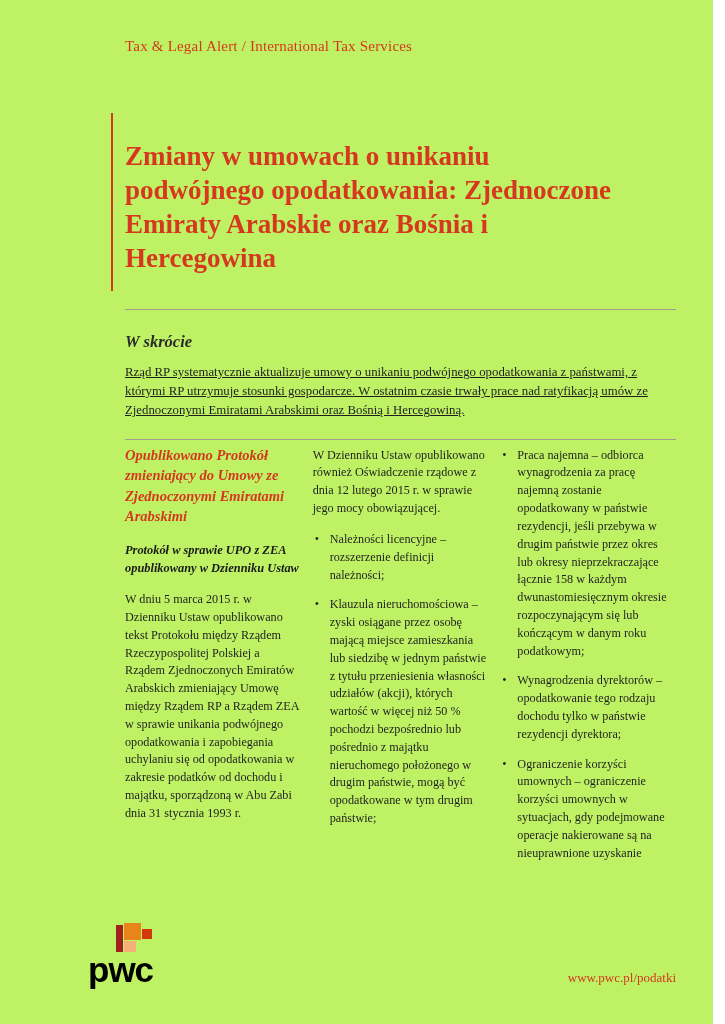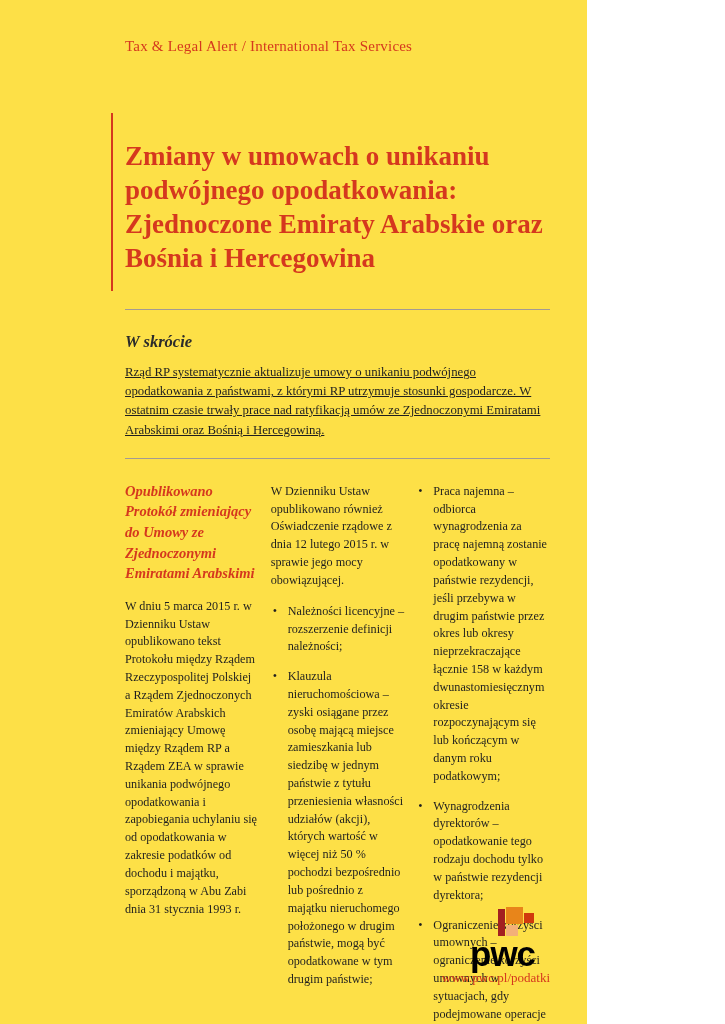--- a/index.html
+++ b/index.html
@@ -5,22 +5,22 @@
   :root{
     --accent:#d5381e;
     --ink:#1f1f1f;
     --rule:#a39a93;
   }
   *{margin:0;padding:0;box-sizing:border-box;}
   html,body{background:#ffffff;}
   body{font-family:"Liberation Serif","DejaVu Serif",serif;color:var(--ink);}
   .page{
     position:relative;
-    width:587px;height:1024px;
-    background:#fde047;
+    width:713px;height:1024px;
+    background:#bef264;
     overflow:hidden;
     padding:38px 37px 0 125px;
   }
   
   .eyebrow{
     color:var(--accent);
     font-size:15px;
     letter-spacing:.2px;
   }
   
@@ -57,21 +57,21 @@
   }
   .summary-body{
     margin-top:11px;
     font-size:12.8px;
     line-height:1.5;
     max-width:563px;
     text-decoration:underline;
   }
   
   .columns{
-    margin-top:22px;
+    margin-top:5px;
     display:flex;
     gap:12px;
   }
   .col{flex:1 1 0;min-width:0;font-size:12.2px;line-height:1.46;}
   .col-heading{
     color:var(--accent);
     font-style:italic;
     font-weight:bold;
     font-size:14.5px;
     line-height:1.42;
@@ -102,22 +102,22 @@
     left:2px;
     top:0;
   }
   
   .footer{
     position:absolute;
     left:88px;
     right:37px;
     bottom:38px;
     display:flex;
+    justify-content:space-between;
     align-items:flex-end;
-    flex-direction:column;
   }
   .logo{width:80px;}
   .logo-squares{
     position:relative;
     height:30px;
     width:44px;
     margin-left:28px;
   }
   .sq{position:absolute;display:block;}
   .sq1{left:0;top:2px;width:7px;height:27px;background:#a32020;}
@@ -155,20 +155,21 @@
 
   <h2 class="summary-heading">W skrócie</h2>
   <p class="summary-body">Rząd RP systematycznie aktualizuje umowy o unikaniu podwójnego opodatkowania z państwami, z którymi RP utrzymuje stosunki gospodarcze. W ostatnim czasie trwały prace nad ratyfikacją umów ze Zjednoczonymi Emiratami Arabskimi oraz Bośnią i Hercegowiną.</p>
 
   <hr class="rule">
 
   <div class="columns">
 
     <div class="col">
       <h3 class="col-heading">Opublikowano Protokół zmieniający do Umowy ze Zjednoczonymi Emiratami Arabskimi</h3>
+      <h4 class="col-subheading">Protokół w sprawie UPO z ZEA opublikowany w Dzienniku Ustaw</h4>
       <p class="col-body">W dniu 5 marca 2015 r. w Dzienniku Ustaw opublikowano tekst Protokołu między Rządem Rzeczypospolitej Polskiej a Rządem Zjednoczonych Emiratów Arabskich zmieniający Umowę między Rządem RP a Rządem ZEA w sprawie unikania podwójnego opodatkowania i zapobiegania uchylaniu się od opodatkowania w zakresie podatków od dochodu i majątku, sporządzoną w Abu Zabi dnia 31 stycznia 1993 r.</p>
     </div>
 
     <div class="col">
       <p class="intro">W Dzienniku Ustaw opublikowano również Oświadczenie rządowe z dnia 12 lutego 2015 r. w sprawie jego mocy obowiązującej.</p>
       <ul class="bullets">
         <li>Należności licencyjne – rozszerzenie definicji należności;</li>
         <li>Klauzula nieruchomościowa – zyski osiągane przez osobę mającą miejsce zamieszkania lub siedzibę w jednym państwie z tytułu przeniesienia własności udziałów (akcji), których wartość w więcej niż 50 % pochodzi bezpośrednio lub pośrednio z majątku nieruchomego położonego w drugim państwie, mogą być opodatkowane w tym drugim państwie;</li>
       </ul>
     </div>

